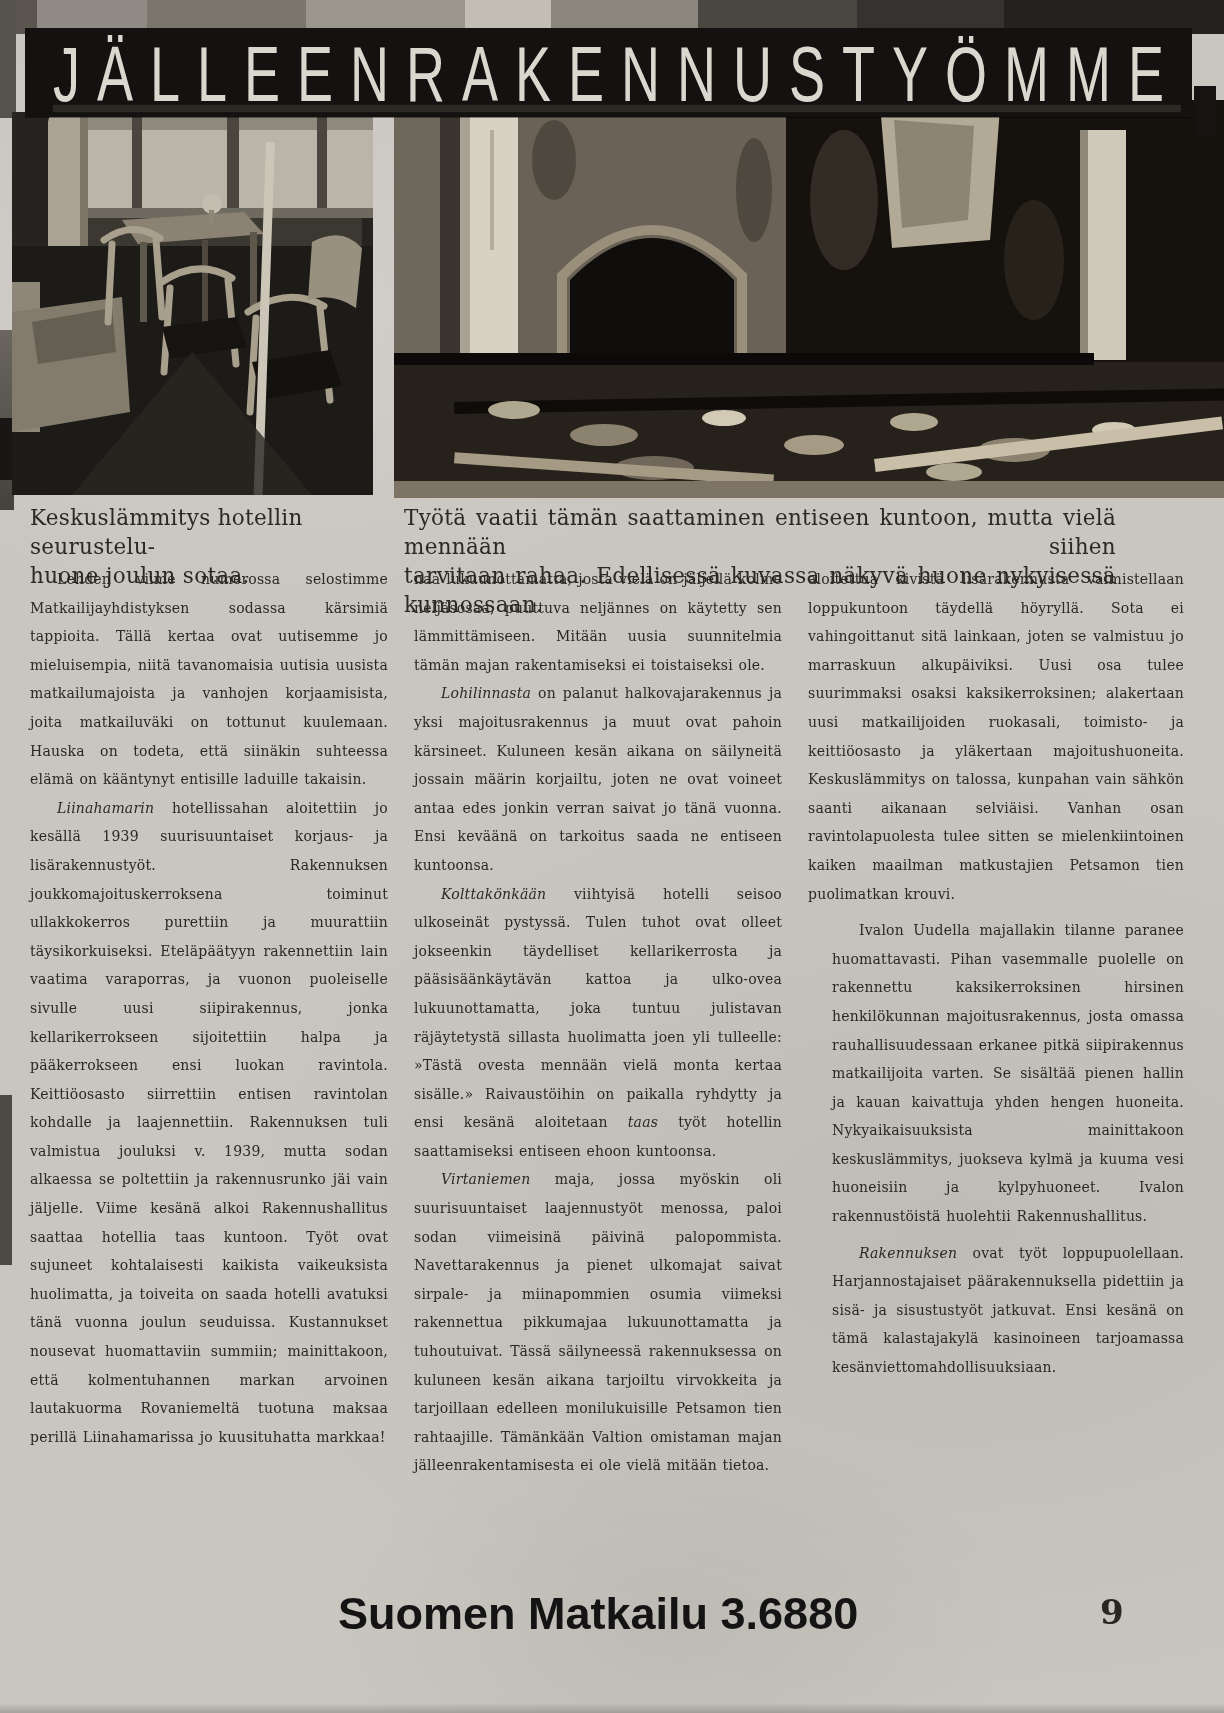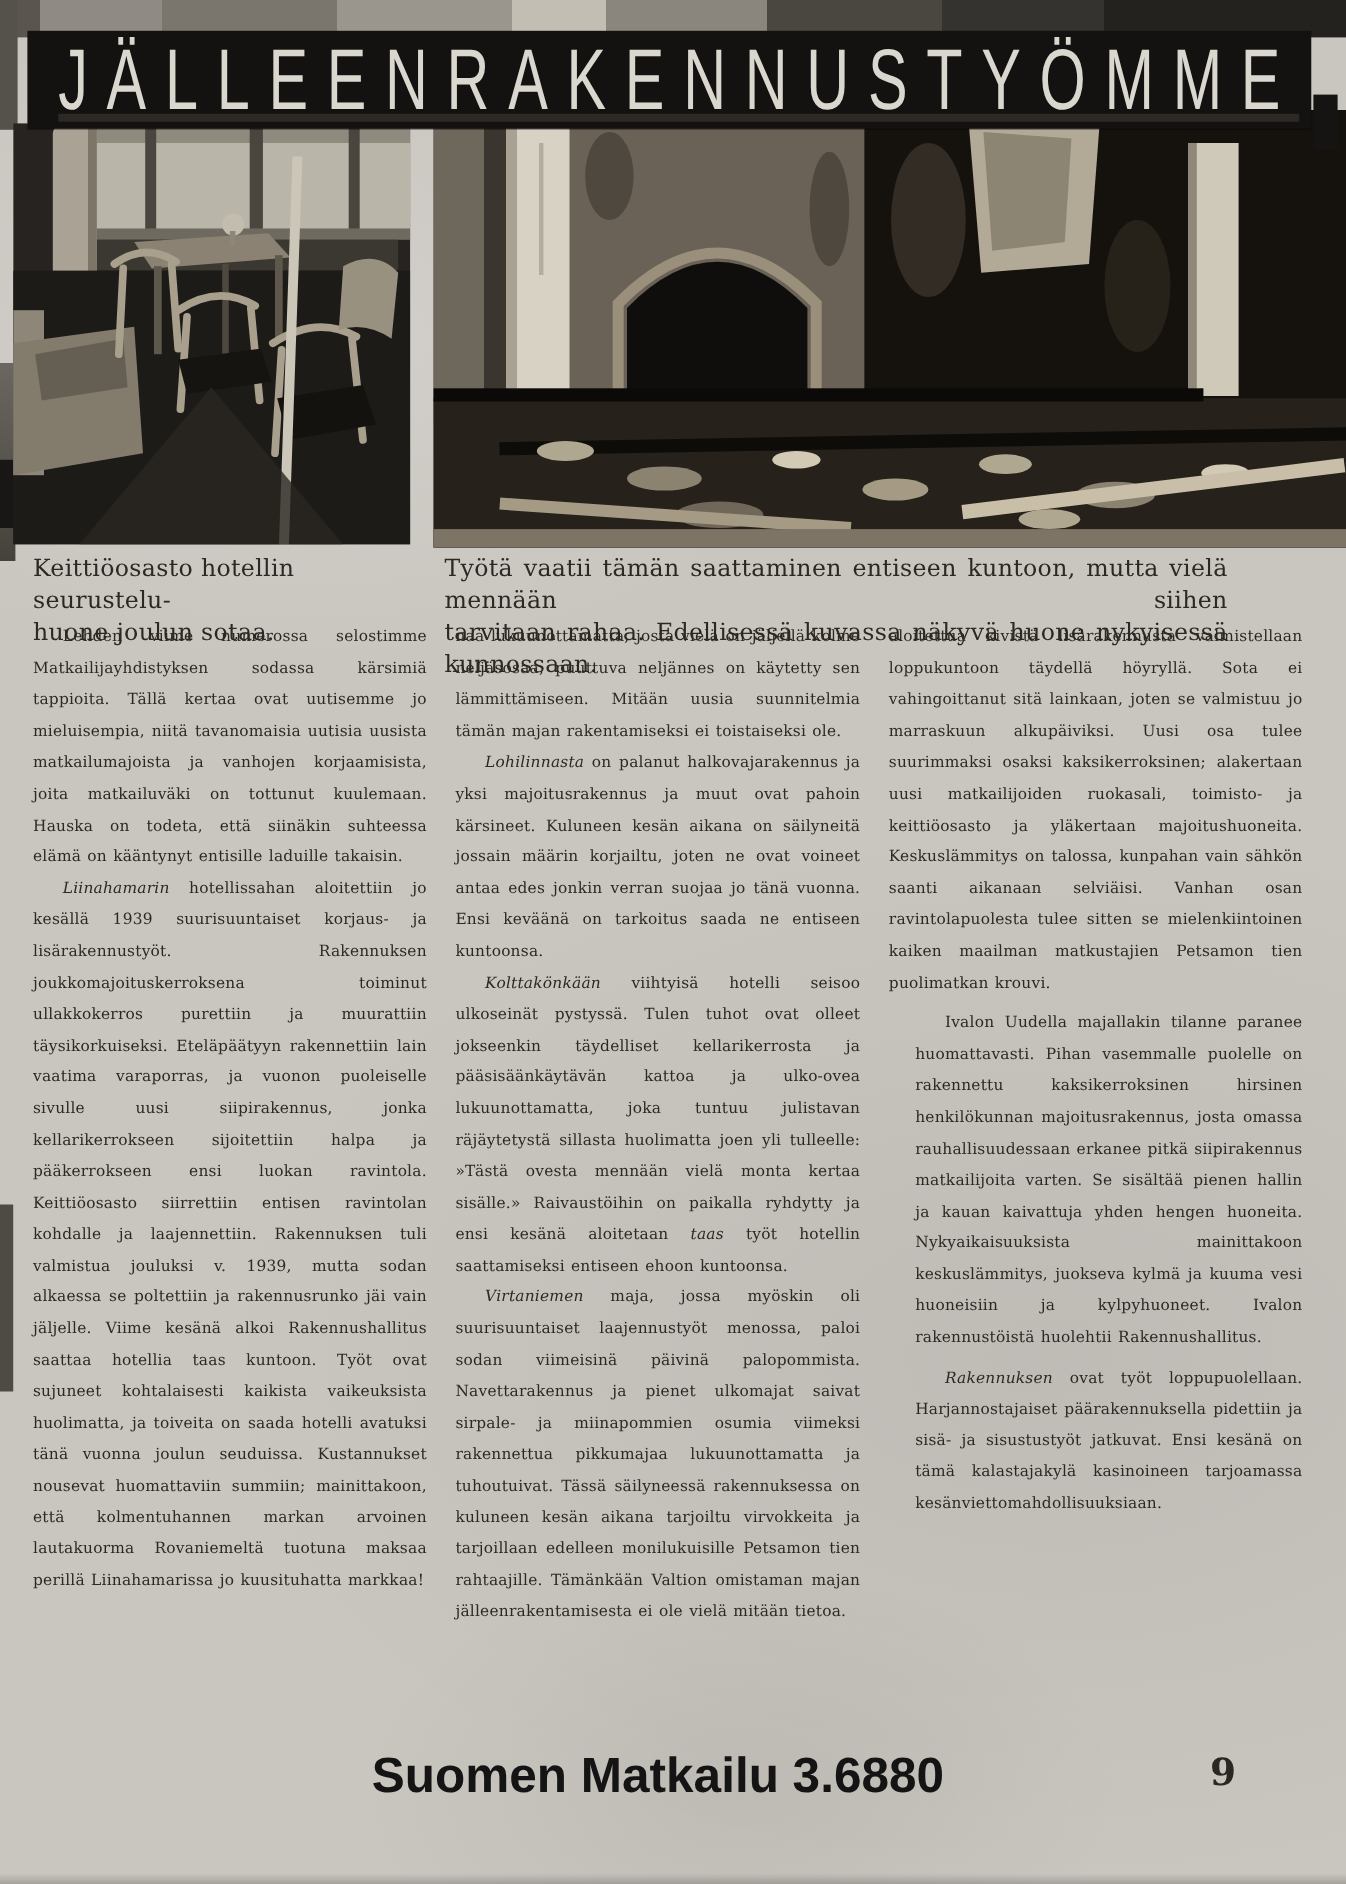--- a/index.html
+++ b/index.html
@@ -165,39 +165,39 @@
       <ellipse cx="720" cy="330" rx="22" ry="8" fill="#d3cab6"></ellipse>
       <ellipse cx="260" cy="368" rx="40" ry="12" fill="#70675a"></ellipse>
       <ellipse cx="560" cy="372" rx="28" ry="9" fill="#b0a790"></ellipse>
       <rect x="480" y="342" width="350" height="13" fill="#c9bfa8" transform="rotate(-7 620 350)"></rect>
       <rect x="60" y="362" width="320" height="11" fill="#a59b85" transform="rotate(4 200 368)"></rect>
       <rect x="0" y="381" width="830" height="17" fill="#7d7465"></rect>
     </g>
   </svg>
 
   <div class="caption caption-left">
-    <div>Keittiöosasto  hotellin  seurustelu-</div>
+    <div>Keskuslämmitys  hotellin  seurustelu-</div>
     <div>huone joulun sotaa.</div>
   </div>
   <div class="caption caption-right">
     <div class="cap-line-j">Työtä vaatii tämän saattaminen entiseen kuntoon, mutta vielä mennään siihen</div>
     <div class="cap-line-j">tarvitaan rahaa. Edellisessä kuvassa näkyvä huone nykyisessä kunnossaan.</div>
   </div>
 
   <div class="columns">
 
     <div class="col">
       <p class="para indent"><span></span><em></em><span>Lehden viime numerossa selostimme Matkailijayhdistyksen sodassa kärsimiä tappioita. Tällä kertaa ovat uutisemme jo mieluisempia, niitä tavanomaisia uutisia uusista matkailumajoista ja vanhojen korjaamisista, joita matkailuväki on tottunut kuulemaan. Hauska on todeta, että siinäkin suhteessa elämä on kääntynyt entisille laduille takaisin.</span><em></em><span></span></p>
       <p class="para indent"><span></span><em>Liinahamarin</em><span> hotellissahan aloitettiin jo kesällä 1939 suurisuuntaiset korjaus- ja lisärakennustyöt. Rakennuksen joukkomajoituskerroksena toiminut ullakkokerros purettiin ja muurattiin täysikorkuiseksi. Eteläpäätyyn rakennettiin lain vaatima varaporras, ja vuonon puoleiselle sivulle uusi siipirakennus, jonka kellarikerrokseen sijoitettiin halpa ja pääkerrokseen ensi luokan ravintola. Keittiöosasto siirrettiin entisen ravintolan kohdalle ja laajennettiin. Rakennuksen tuli valmistua jouluksi v. 1939, mutta sodan alkaessa se poltettiin ja rakennusrunko jäi vain jäljelle. Viime kesänä alkoi Rakennushallitus saattaa hotellia taas kuntoon. Työt ovat sujuneet kohtalaisesti kaikista vaikeuksista huolimatta, ja toiveita on saada hotelli avatuksi tänä vuonna joulun seuduissa. Kustannukset nousevat huomattaviin summiin; mainittakoon, että kolmentuhannen markan arvoinen lautakuorma Rovaniemeltä tuotuna maksaa perillä Liinahamarissa jo kuusituhatta markkaa!</span><em></em><span></span></p>
 
     </div>
 
     <div class="col">
       <p class="para"><span></span><em></em><span>naa lukuunottamatta, josta vielä on jäljellä kolme neljäsosaa; puuttuva neljännes on käytetty sen lämmittämiseen. Mitään uusia suunnitelmia tämän majan rakentamiseksi ei toistaiseksi ole.</span><em></em><span></span></p>
-      <p class="para indent"><span></span><em>Lohilinnasta</em><span> on palanut halkovajarakennus ja yksi majoitusrakennus ja muut ovat pahoin kärsineet. Kuluneen kesän aikana on säilyneitä jossain määrin korjailtu, joten ne ovat voineet antaa edes jonkin verran suojaa jo tänä vuonna. Ensi keväänä on tarkoitus saada ne entiseen kuntoonsa.</span><em></em><span></span></p>
+      <p class="para indent"><span></span><em>Lohilinnasta</em><span> on palanut halkovajarakennus ja yksi majoitusrakennus ja muut ovat pahoin kärsineet. Kuluneen kesän aikana on säilyneitä jossain määrin korjailtu, joten ne ovat voineet antaa edes jonkin verran saivat jo tänä vuonna. Ensi keväänä on tarkoitus saada ne entiseen kuntoonsa.</span><em></em><span></span></p>
       <p class="para indent"><span></span><em>Kolttakönkään</em><span> viihtyisä hotelli seisoo ulkoseinät pystyssä. Tulen tuhot ovat olleet jokseenkin täydelliset kellarikerrosta ja pääsisäänkäytävän kattoa ja ulko-ovea lukuunottamatta, joka tuntuu julistavan räjäytetystä sillasta huolimatta joen yli tulleelle: »Tästä ovesta mennään vielä monta kertaa sisälle.» Raivaustöihin on paikalla ryhdytty ja ensi kesänä aloitetaan </span><em>taas</em><span> työt hotellin saattamiseksi entiseen ehoon kuntoonsa.</span></p>
       <p class="para indent"><span></span><em>Virtaniemen</em><span> maja, jossa myöskin oli suurisuuntaiset laajennustyöt menossa, paloi sodan viimeisinä päivinä palopommista. Navettarakennus ja pienet ulkomajat saivat sirpale- ja miinapommien osumia viimeksi rakennettua pikkumajaa lukuunottamatta ja tuhoutuivat. Tässä säilyneessä rakennuksessa on kuluneen kesän aikana tarjoiltu virvokkeita ja tarjoillaan edelleen monilukuisille Petsamon tien rahtaajille. Tämänkään Valtion omistaman majan jälleenrakentamisesta ei ole vielä mitään tietoa.</span><em></em><span></span></p>
 
     </div>
 
     <div class="col">
       <p class="para"><span></span><em></em><span>aloitettua kivistä lisärakennusta valmistellaan loppukuntoon täydellä höyryllä. Sota ei vahingoittanut sitä lainkaan, joten se valmistuu jo marraskuun alkupäiviksi. Uusi osa tulee suurimmaksi osaksi kaksikerroksinen; alakertaan uusi matkailijoiden ruokasali, toimisto- ja keittiöosasto ja yläkertaan majoitushuoneita. Keskuslämmitys on talossa, kunpahan vain sähkön saanti aikanaan selviäisi. Vanhan osan ravintolapuolesta tulee sitten se mielenkiintoinen kaiken maailman matkustajien Petsamon tien puolimatkan krouvi.</span><em></em><span></span></p>
       <p class="para indent sp"><span></span><em></em><span>Ivalon Uudella majallakin tilanne paranee huomattavasti. Pihan vasemmalle puolelle on rakennettu kaksikerroksinen hirsinen henkilökunnan majoitusrakennus, josta omassa rauhallisuudessaan erkanee pitkä siipirakennus matkailijoita varten. Se sisältää pienen hallin ja kauan kaivattuja yhden hengen huoneita. Nykyaikaisuuksista mainittakoon keskuslämmitys, juokseva kylmä ja kuuma vesi huoneisiin ja kylpyhuoneet. Ivalon rakennustöistä huolehtii Rakennushallitus.</span><em></em><span></span></p>
       <p class="para indent sp"><span></span><em>Rakennuksen</em><span> ovat työt loppupuolellaan. Harjannostajaiset päärakennuksella pidettiin ja sisä- ja sisustustyöt jatkuvat. Ensi kesänä on tämä kalastajakylä kasinoineen tarjoamassa kesänviettomahdollisuuksiaan.</span><em></em><span></span></p>
 

